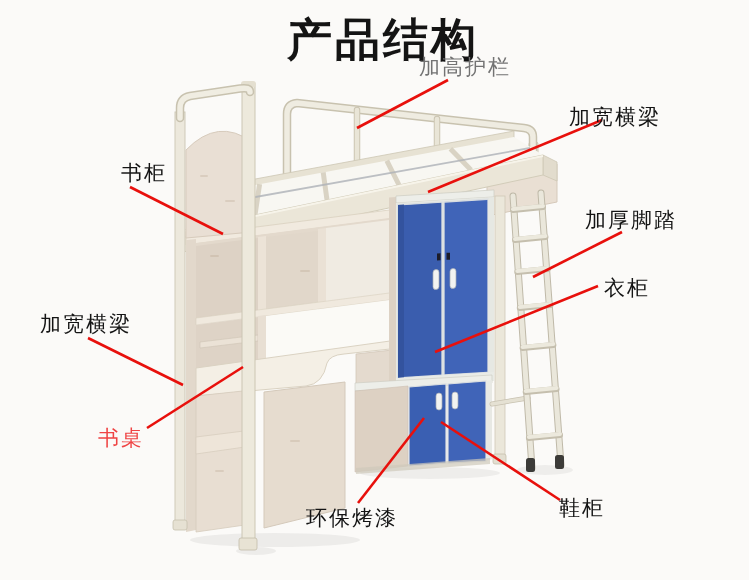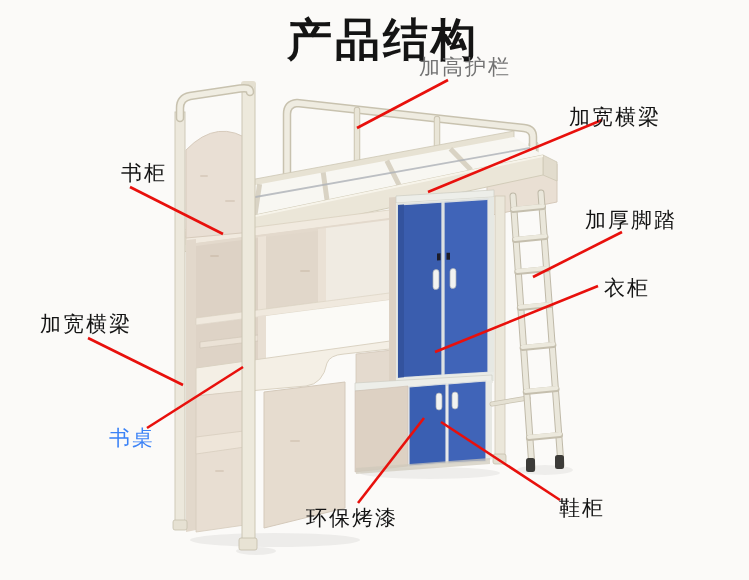--- a/index.html
+++ b/index.html
@@ -184,17 +184,17 @@
 
   <div class="page-title">产品结构</div>
 
   <div id="labels">
       <div class="lbl" style="left: 465px; top: 67px; color: #737373;">加高护栏</div>
       <div class="lbl" style="left: 615px; top: 117px; color: rgb(20, 20, 20);">加宽横梁</div>
       <div class="lbl" style="left: 126px; top: 173px; color: rgb(20, 20, 20); margin-left: 18px;">书柜</div>
       <div class="lbl" style="left: 631px; top: 220px; color: rgb(20, 20, 20);">加厚脚踏</div>
       <div class="lbl" style="left: 627px; top: 288px; color: rgb(20, 20, 20);">衣柜</div>
       <div class="lbl" style="left: 86px; top: 324px; color: rgb(20, 20, 20);">加宽横梁</div>
-      <div class="lbl" style="left: 121px; top: 438px; color: #3b82f6; margin-left: 11px;">书桌</div>
+      <div class="lbl" style="left: 121px; top: 438px; color: #ef4444;">书桌</div>
       <div class="lbl" style="left: 352px; top: 518px; color: rgb(20, 20, 20);">环保烤漆</div>
       <div class="lbl" style="left: 582px; top: 508px; color: rgb(20, 20, 20);">鞋柜</div>
     </div>
 </div>
 
 </body></html>

